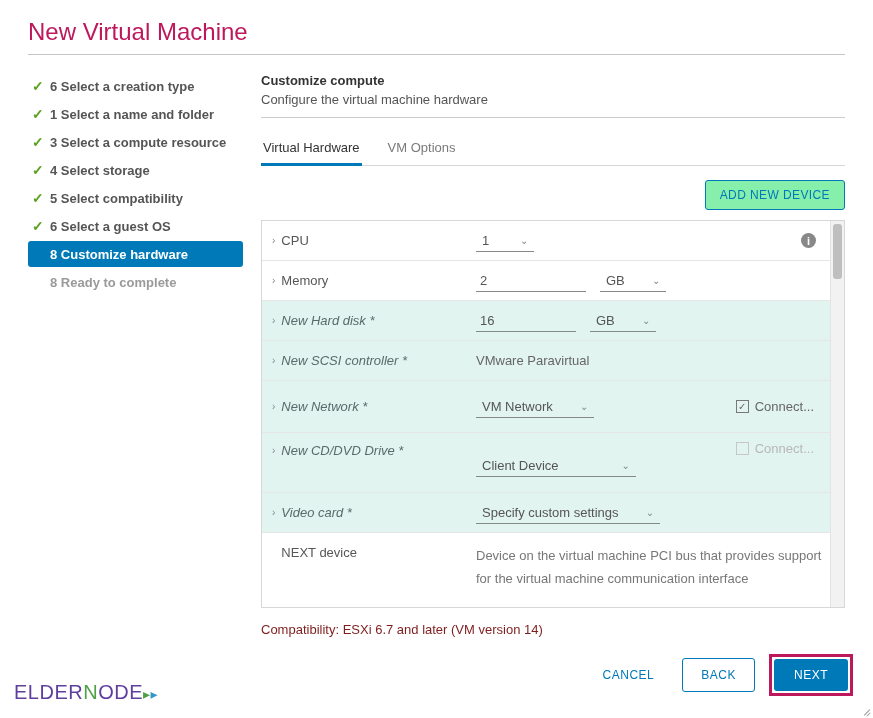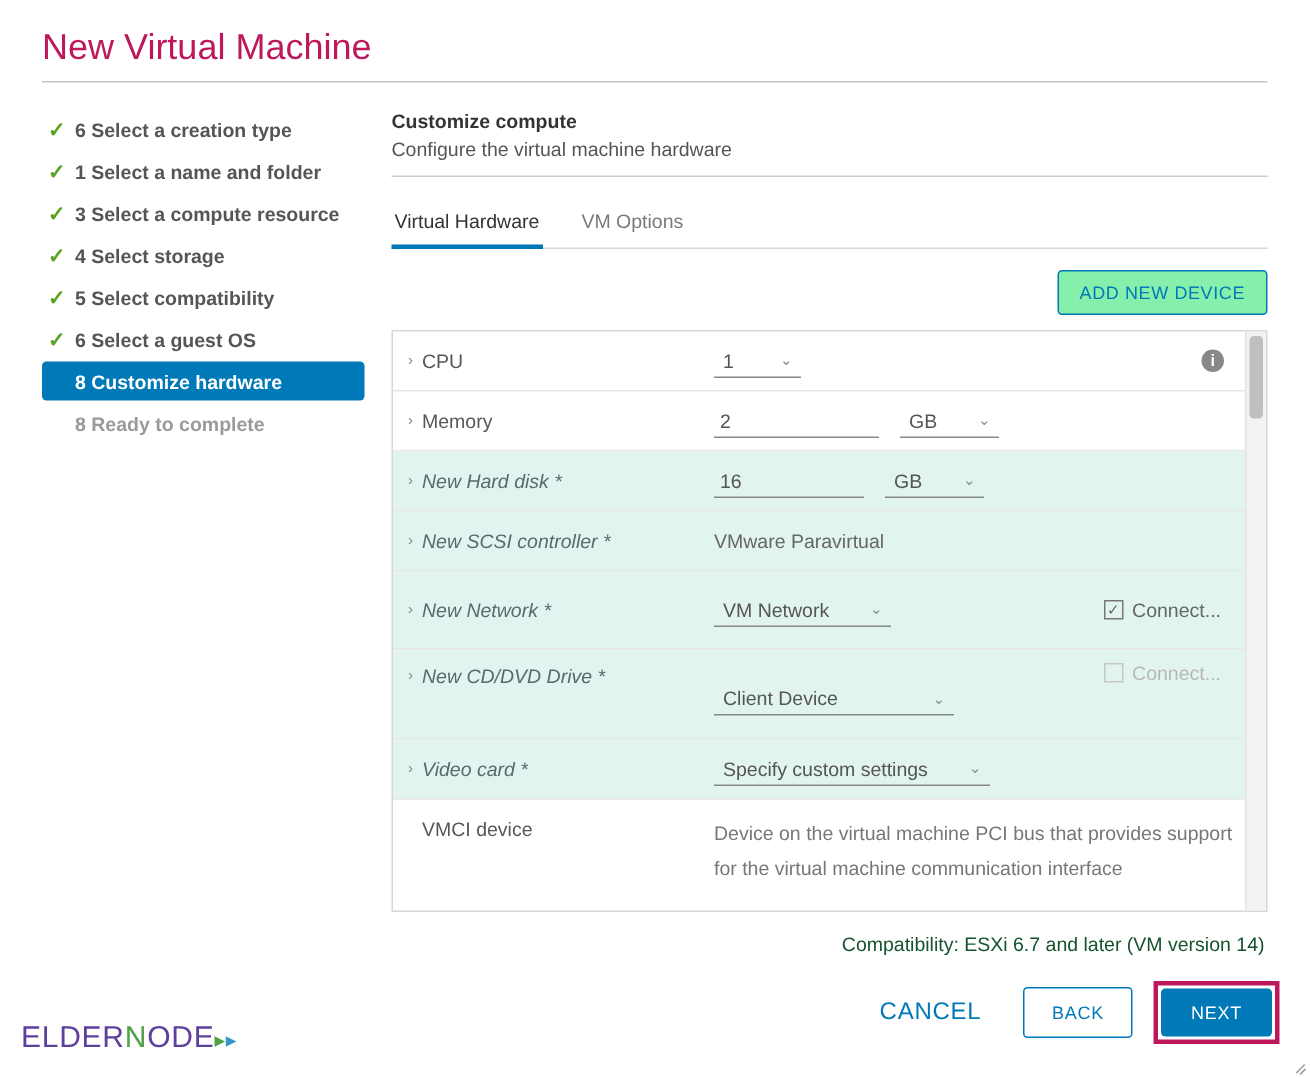--- a/index.html
+++ b/index.html
@@ -206,41 +206,41 @@
   display: inline-flex;
   align-items: center;
   justify-content: center;
 }
 .vmci-text {
   color: #777;
   line-height: 1.8;
   padding: 3px 0 8px 0;
 }
 .compat {
-  text-align: right;
-  color: #14532d;
+  text-align: left;
+  color: #7f1d1d;
   margin-top: 14px;
   margin-bottom: 2px;
   padding-right: 2px;
 }
 .footer {
   position: absolute;
   bottom: 22px;
   right: 20px;
   left: 20px;
   display: flex;
   justify-content: flex-end;
   align-items: center;
   gap: 14px;
 }
 .btn-cancel {
   color: #0079b8;
   background: none;
   border: none;
-  font-size: 16px;
+  font-size: 12px;
   letter-spacing: 0.5px;
   padding: 9px 14px;
   cursor: pointer;
 }
 .btn-back {
   border: 1px solid #0079b8;
   background: #fff;
   color: #0079b8;
   font-size: 12px;
   letter-spacing: 0.5px;
@@ -423,21 +423,21 @@
               <span class="hw-name">Video card *</span>
             </div>
             <div class="hw-value">
               <span class="dd"><span>Specify custom settings</span>&nbsp;&nbsp;<span class="chev">⌄</span></span>
             </div>
           </div>
 
           <div class="hw-row" style="align-items:flex-start">
             <div class="hw-label" style="padding-top:4px">
               <span class="caret" style="visibility:hidden">›</span>
-              <span class="hw-name">VMCI device</span>
+              <span class="hw-name">NEXT device</span>
             </div>
             <div class="hw-value">
               <div class="vmci-text">Device on the virtual machine PCI bus that provides support for the virtual machine communication interface</div>
             </div>
           </div>
 
         </div>
         <div class="scrollbar">
             <div class="thumb"></div>
           </div>

